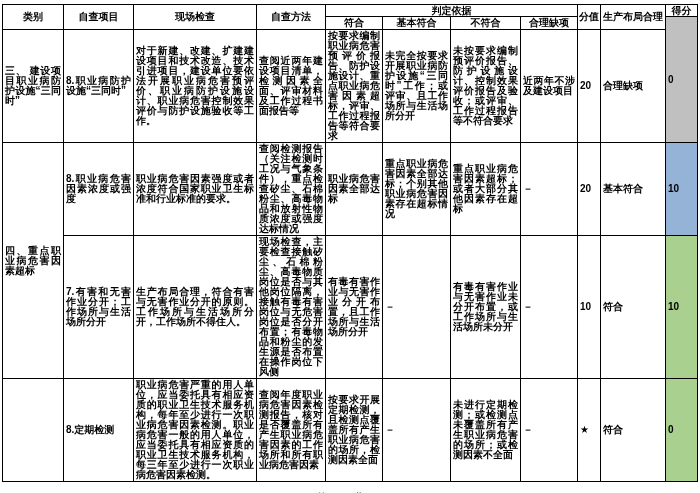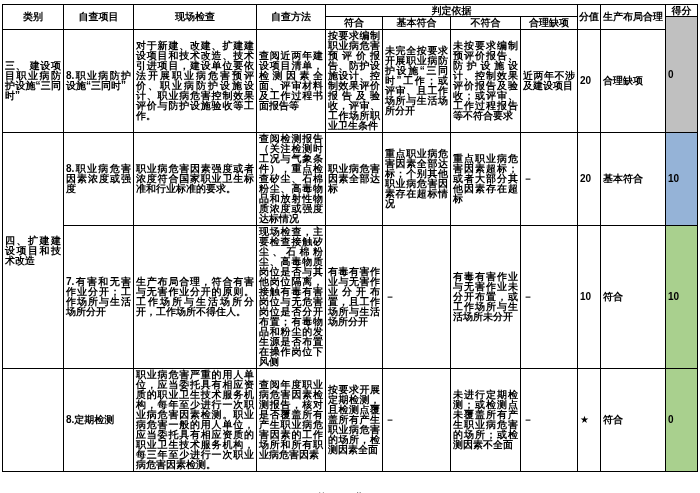--- a/index.html
+++ b/index.html
@@ -101,30 +101,30 @@
       <th>不符合</th>
       <th>合理缺项</th>
       <td rowspan="2" class="center score-gray">0</td>
     </tr>
 
     <tr class="r1">
       <td>三、 建设项目职业病防护设施“三同时”</td>
       <td>8.职业病防护设施“三同时”</td>
       <td>对于新建、改建、扩建建设项目和技术改造、技术引进项目，建设单位要依法开展职业病危害预评价、职业病防护设施设计、职业病危害控制效果评价与防护设施验收等工作。</td>
       <td>查阅近两年建设项目清单，检测因素全面、评审材料及工作过程书面报告等</td>
-      <td>按要求编制职业病危害预评价报告、防护设施设计、控制效果评价报告及验收，评审、工作场所职业卫生条件</td>
+      <td>按要求编制职业病危害预评价报告、防护设施设计、重点职业病危害因素超标，评审、工作过程报告等符合要求</td>
       <td>未完全按要求开展职业病防护设施“三同时”工作；或评审、且工作场所与生活场所分开</td>
       <td>未按要求编制预评价报告、防护设施设计、控制效果评价报告及验收；或评审、工作过程报告等不符合要求</td>
       <td>近两年不涉及建设项目</td>
       <td class="center">20</td>
       <td class="center">合理缺项</td>
     </tr>
 
     <tr class="r2">
-      <td rowspan="2">四、扩建建设项目和技术改造</td>
+      <td rowspan="2">四、重点职业病危害因素超标</td>
       <td>8.职业病危害因素浓度或强度</td>
       <td>职业病危害因素强度或者浓度符合国家职业卫生标准和行业标准的要求。</td>
       <td>查阅检测报告（关注检测时工况与气象条件），重点检查矽尘、石棉粉尘、高毒物品和放射性物质浓度或强度达标情况</td>
       <td>职业病危害因素全部达标</td>
       <td>重点职业病危害因素全部达标；个别其他职业病危害因素存在超标情况</td>
       <td>重点职业病危害因素超标；或者大部分其他因素存在超标</td>
       <td class="center">－</td>
       <td class="center">20</td>
       <td class="center">基本符合</td>
       <td class="center score-blue">10</td>

